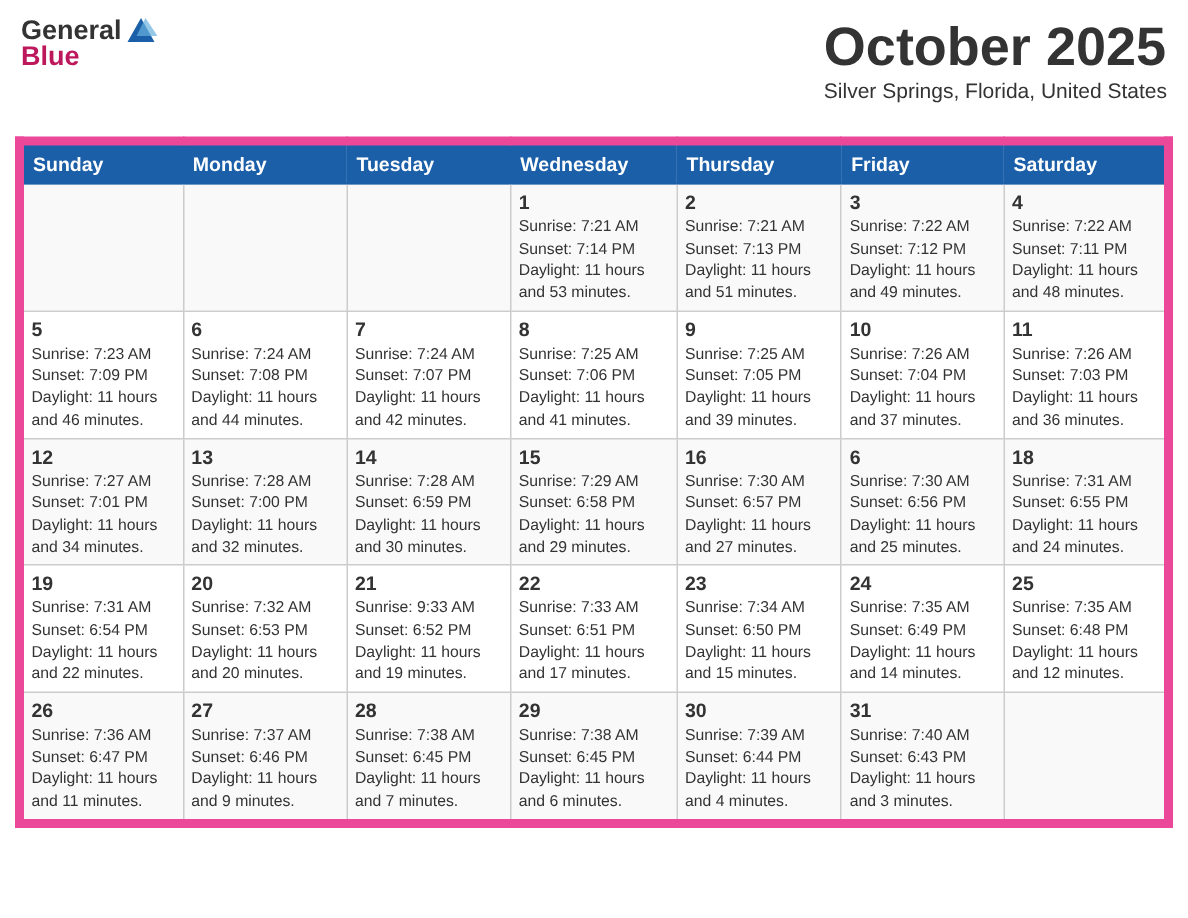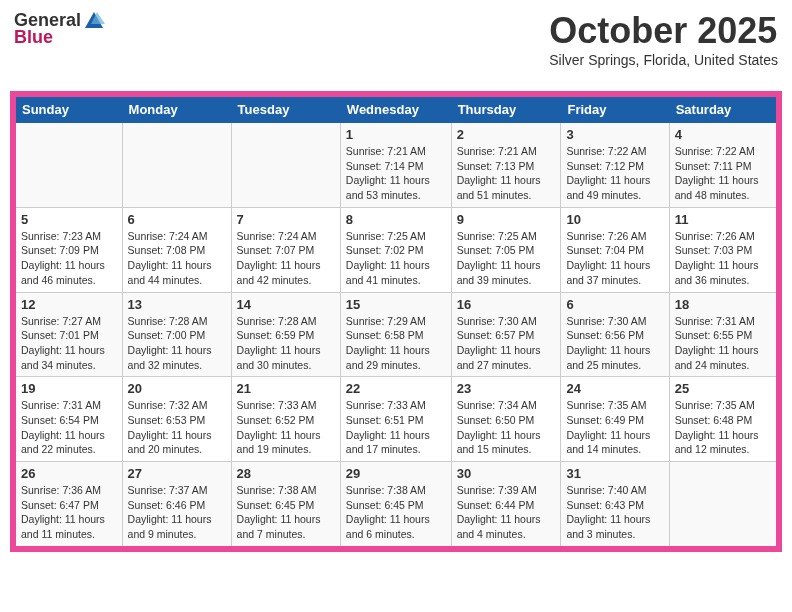--- a/index.html
+++ b/index.html
@@ -166,21 +166,21 @@
         </td>
         <td>
           <span class="day-number">7</span>
           <div class="day-info">Sunrise: 7:24 AM
 Sunset: 7:07 PM
 Daylight: 11 hours and 42 minutes.</div>
         </td>
         <td>
           <span class="day-number">8</span>
           <div class="day-info">Sunrise: 7:25 AM
-Sunset: 7:02 PM
+Sunset: 7:06 PM
 Daylight: 11 hours and 41 minutes.</div>
         </td>
         <td>
           <span class="day-number">9</span>
           <div class="day-info">Sunrise: 7:25 AM
 Sunset: 7:05 PM
 Daylight: 11 hours and 39 minutes.</div>
         </td>
         <td>
           <span class="day-number">10</span>
@@ -247,21 +247,21 @@
 Daylight: 11 hours and 22 minutes.</div>
         </td>
         <td>
           <span class="day-number">20</span>
           <div class="day-info">Sunrise: 7:32 AM
 Sunset: 6:53 PM
 Daylight: 11 hours and 20 minutes.</div>
         </td>
         <td>
           <span class="day-number">21</span>
-          <div class="day-info">Sunrise: 7:33 AM
+          <div class="day-info">Sunrise: 9:33 AM
 Sunset: 6:52 PM
 Daylight: 11 hours and 19 minutes.</div>
         </td>
         <td>
           <span class="day-number">22</span>
           <div class="day-info">Sunrise: 7:33 AM
 Sunset: 6:51 PM
 Daylight: 11 hours and 17 minutes.</div>
         </td>
         <td>

